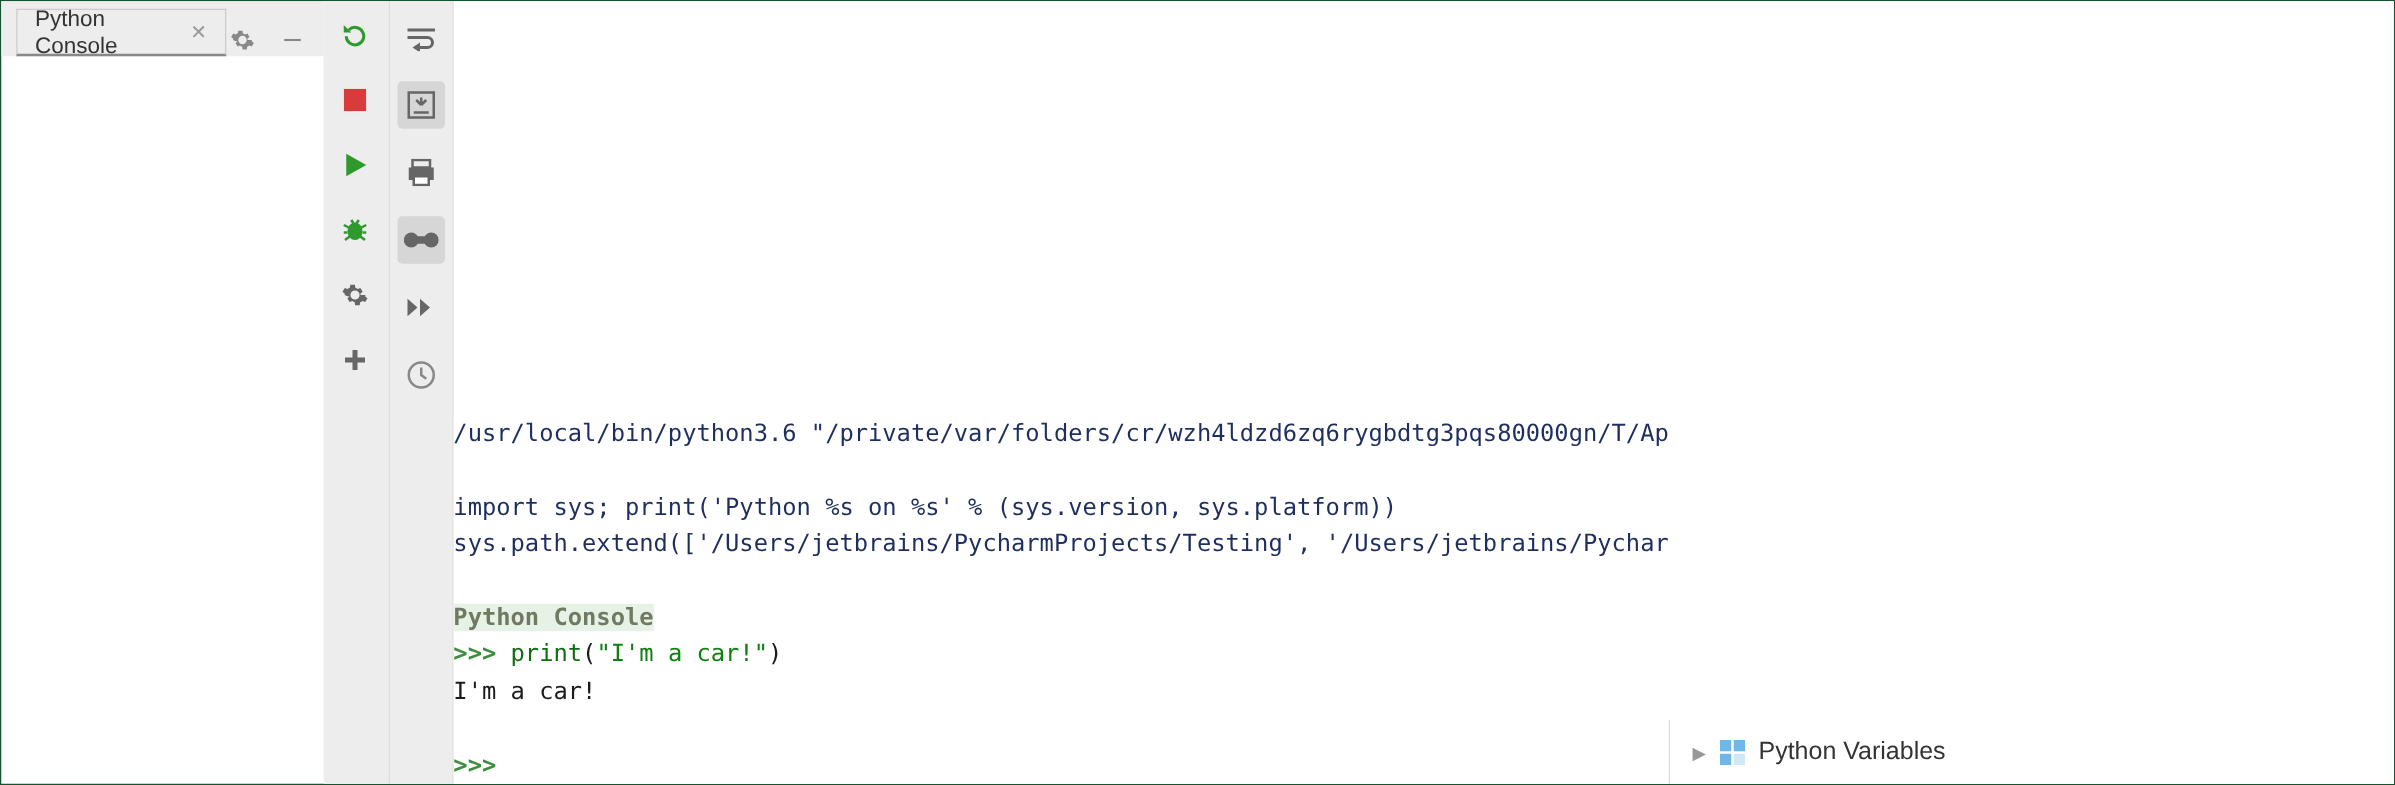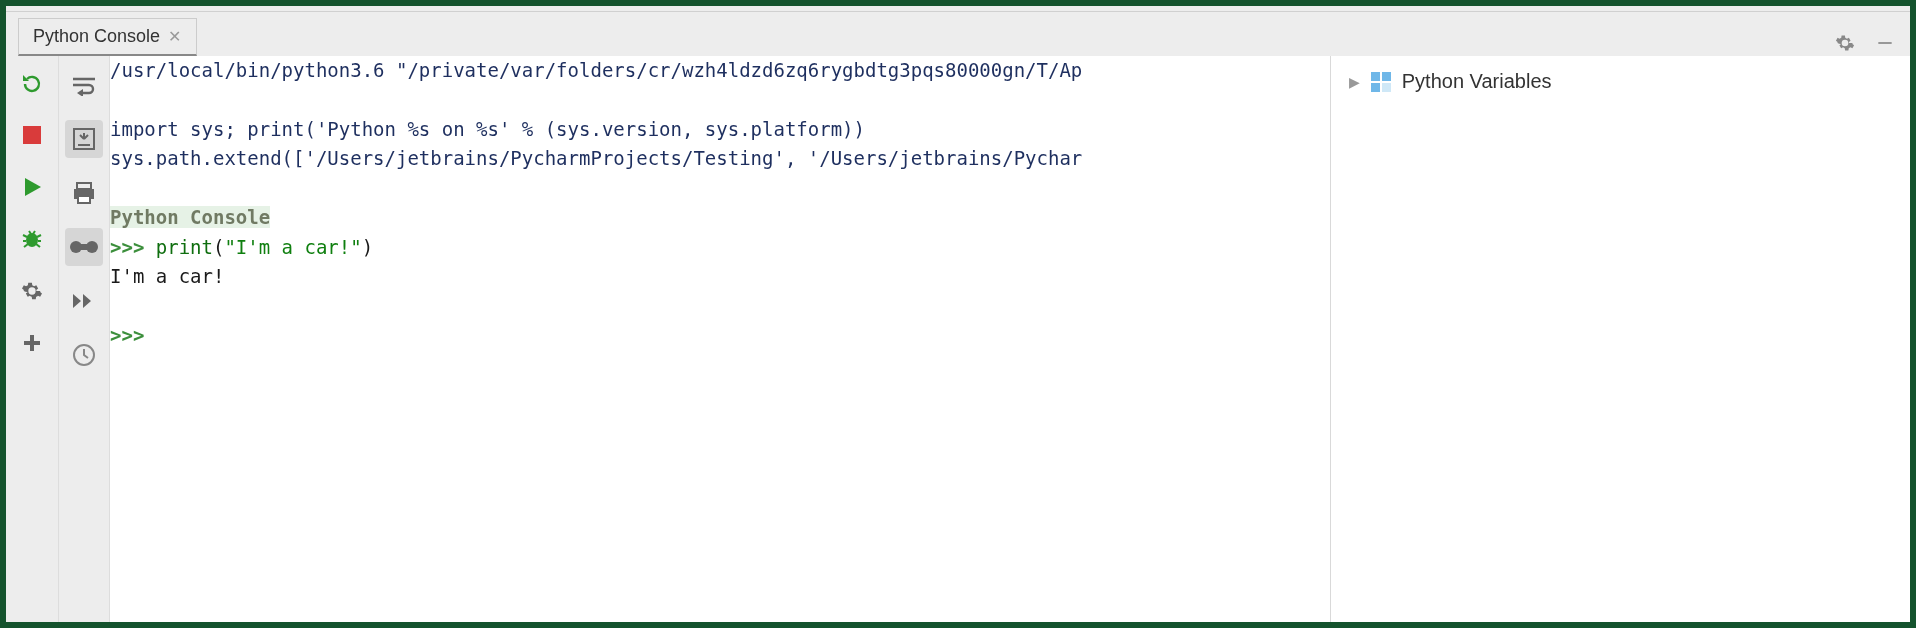--- a/index.html
+++ b/index.html
@@ -1,31 +1,31 @@
 <!DOCTYPE html>
 <html><head>
 <meta charset="utf-8">
 <style>
   * { box-sizing: border-box; margin: 0; padding: 0; }
   html, body { width: 1916px; height: 628px; font-family: "Helvetica Neue", Arial, sans-serif; font-size: 18px; background: #fff; }
-  .root { display: flex; flex-direction: column; width: 100%; height: 100%; border: 6px solid #14532d; }
+  .root { display: flex; flex-direction: row; width: 100%; height: 100%; border: 1px solid #14532d; }
   .very-top { height: 6px; background: #ededed; border-bottom: 1px solid #d0d0d0; }
   .tab-bar { height: 44px; background: #ededed; display: flex; align-items: flex-end; justify-content: space-between; padding: 0 8px 0 0; }
   .tabs { display: flex; align-items: flex-end; height: 100%; }
   .tab { display: flex; align-items: center; gap: 8px; padding: 8px 14px; height: 38px; border: 1px solid #ccc; border-bottom: 2px solid #888; background: #ededed; margin-left: 12px; color: #333; font-size: 18px; cursor: pointer; }
   .tab .close { color: #999; font-size: 16px; }
   .tab-actions { display: flex; align-items: center; gap: 14px; padding-right: 4px; }
   .tab-actions .btn { width: 26px; height: 26px; display: flex; align-items: center; justify-content: center; color: #777; cursor: pointer; }
   .body { display: flex; flex: 1; min-height: 0; background: #ededed; }
   .left-col { width: 52px; background: #ededed; display: flex; flex-direction: column; align-items: center; padding-top: 12px; gap: 22px; border-right: 1px solid transparent; }
   .left-btn { width: 30px; height: 30px; display: flex; align-items: center; justify-content: center; cursor: pointer; }
   .mid-col { width: 52px; background: #ededed; display: flex; flex-direction: column; align-items: center; padding-top: 10px; gap: 16px; border-left: 1px solid #ddd; border-right: 1px solid #ddd; }
   .mid-btn { width: 38px; height: 38px; display: flex; align-items: center; justify-content: center; cursor: pointer; color: #666; border-radius: 4px; }
   .mid-btn.selected { background: #d6d6d6; }
-  .console-area { flex: 1; display: flex; min-width: 0; background: #fff; }
+  .console-area { flex: 1; display: flex; min-width: 0; background: #fff; align-items: flex-end; }
   .console-pane { flex: 1; min-width: 0; background: #fff; overflow: hidden; padding: 0; }
   .console-content { font-family: "Monaco", "Menlo", "Consolas", monospace; font-size: 19px; line-height: 1.55; white-space: pre; color: #1a1a1a; }
   .dark-navy { color: #1e2f5f; }
   .hl { background: #e6f2e6; color: #707a63; }
   .hl-title { font-weight: bold; }
   .prompt { color: #3c8f3c; font-weight: bold; }
   .py-call { color: #0f6e0f; }
   .py-str { color: #0f7f0f; }
   .vars-pane { width: 580px; background: #fff; border-left: 1px solid #d9d9d9; padding: 14px 18px; }
   .vars-row { display: flex; align-items: center; gap: 10px; color: #333; font-size: 20px; cursor: pointer; }

